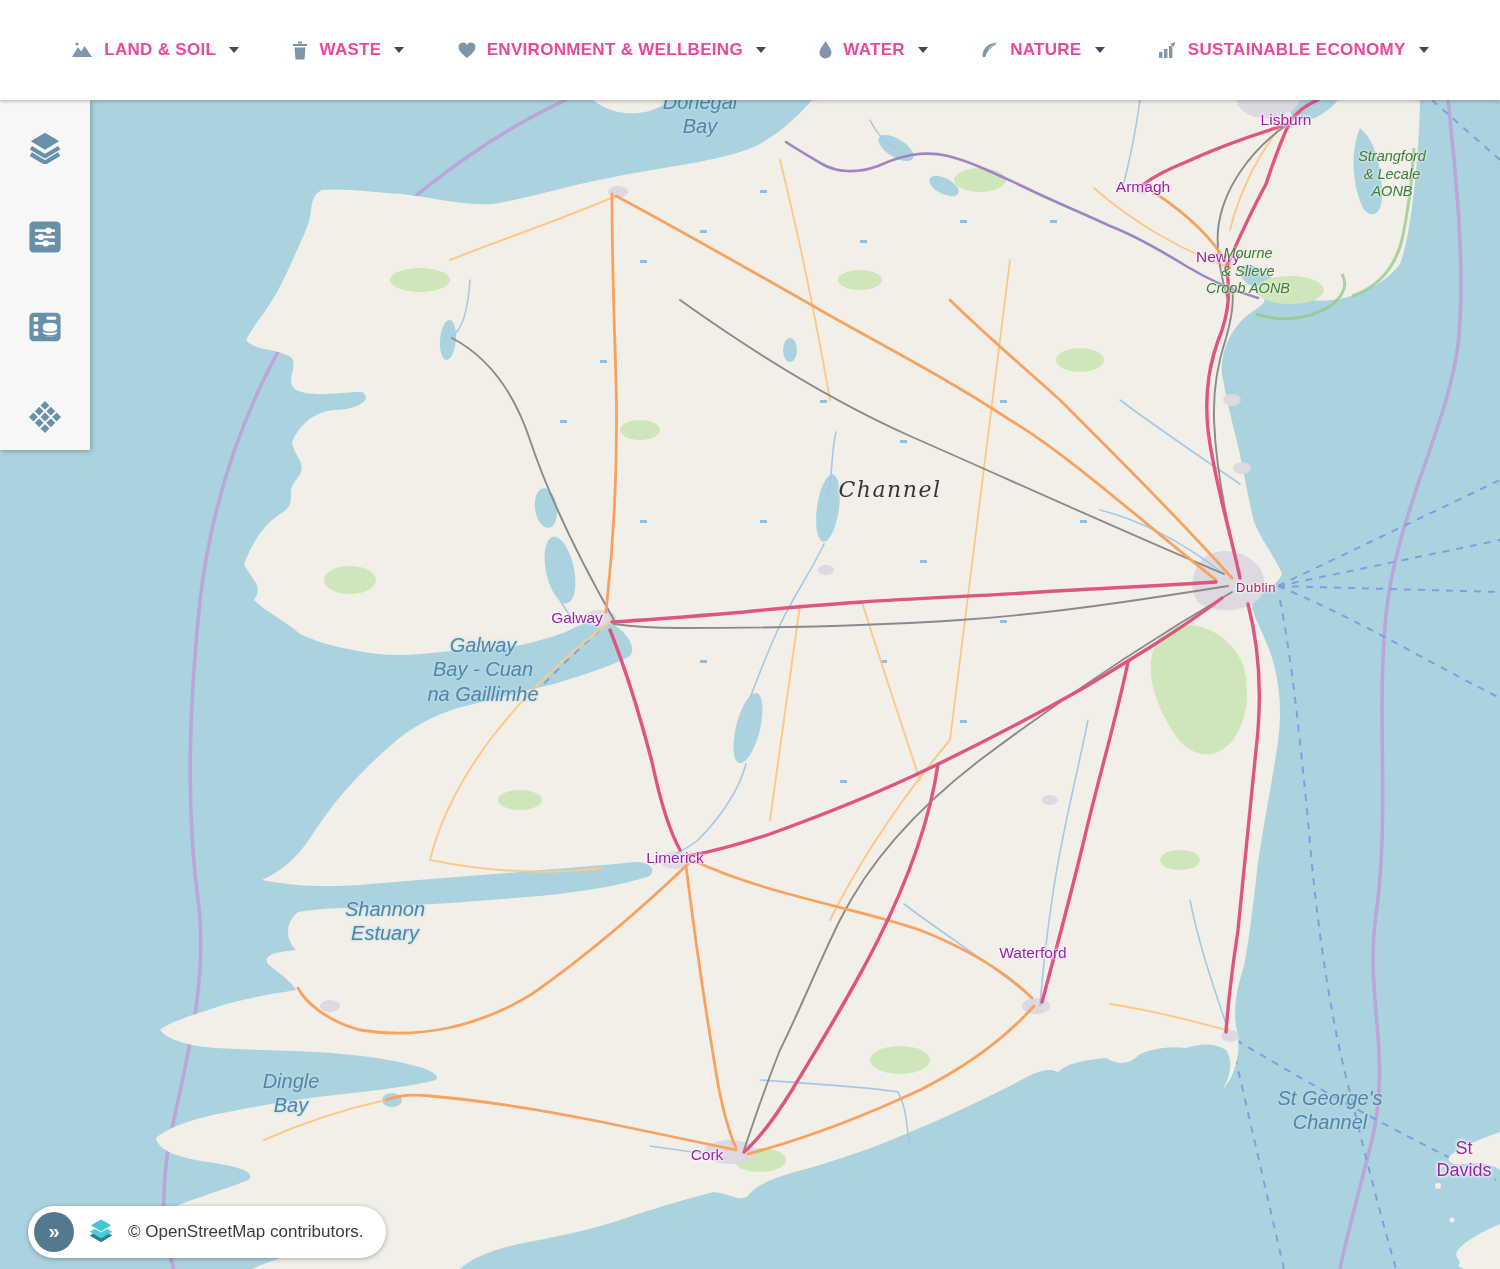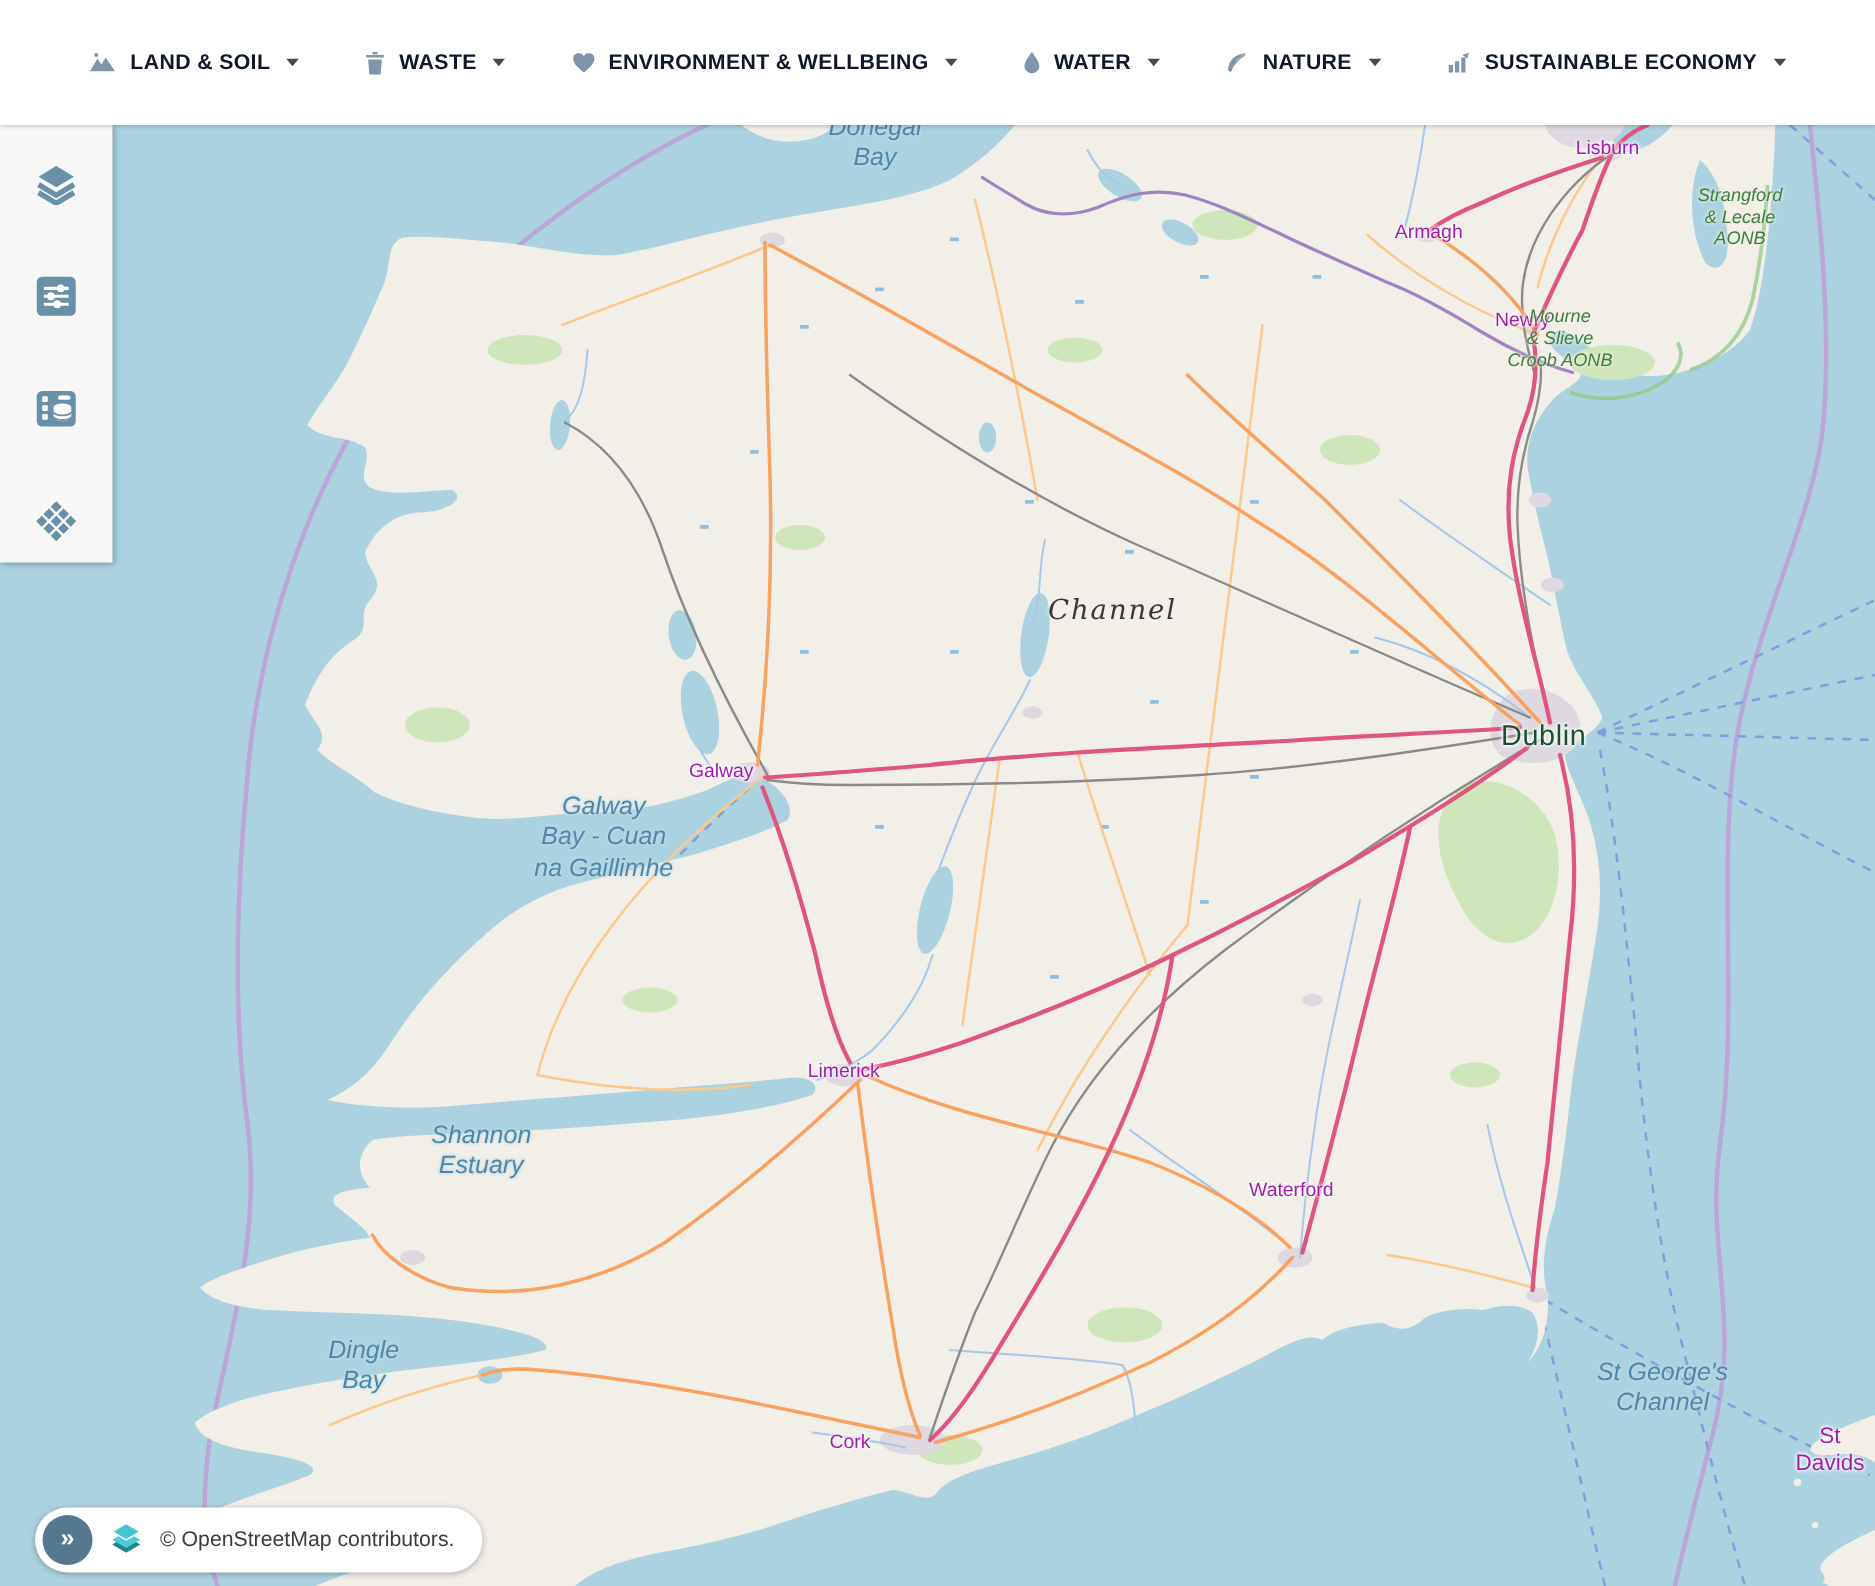--- a/index.html
+++ b/index.html
@@ -3,37 +3,37 @@
 <meta charset="utf-8">
 <style>
   html,body{margin:0;padding:0;background:#e8e8e8;}
   #app{position:relative;width:1500px;height:1269px;overflow:hidden;font-family:"Liberation Sans",sans-serif;background:var(--sea);}
 
   
   #topbar{position:absolute;top:0;left:0;width:1500px;height:100px;z-index:20;display:flex;}
   #brand{width:222px;height:100px;background:var(--teal);display:flex;align-items:center;justify-content:space-between;padding:0 14px 0 10px;box-sizing:border-box;}
   #navbar{flex:1;height:100px;background:#ffffff;display:flex;align-items:center;justify-content:space-evenly;box-shadow:0 1px 4px rgba(0,0,0,.28);padding:0 18px;}
   .nav-item{display:flex;align-items:center;gap:11px;cursor:pointer;}
-  .nav-item .lbl{font-size:17px;font-weight:700;color:#0f172a;letter-spacing:.3px;white-space:nowrap;}
+  .nav-item .lbl{font-size:17px;font-weight:700;color:#ec4899;letter-spacing:.3px;white-space:nowrap;}
   .nav-item svg{display:block;}
   .caret{width:0;height:0;border-left:5.5px solid transparent;border-right:5.5px solid transparent;border-top:6.5px solid #414b55;margin-left:2px;}
   #hamburger{background:none;border:none;cursor:pointer;padding:4px;}
   #hamburger .bar{display:block;width:34px;height:6px;background:#f2f4f4;margin:4px 0;border-radius:1px;}
   #logo-sub{color:#fff;}
 
   
   #toolpanel{position:absolute;left:0;top:100px;width:90px;height:350px;background:#f7f7f7;z-index:15;box-shadow:1px 1px 5px rgba(0,0,0,.3);display:flex;flex-direction:column;align-items:center;padding-top:26px;gap:46px;box-sizing:border-box;}
   .tool-btn{background:none;border:none;cursor:pointer;width:44px;height:44px;display:flex;align-items:center;justify-content:center;padding:0;}
 
   
   #map{position:absolute;left:0;top:100px;width:1500px;height:1169px;z-index:1;}
   #label-layer{position:absolute;left:0;top:0;width:1500px;height:1269px;z-index:5;pointer-events:none;}
   .maplabel{position:absolute;transform:translate(-50%,-50%);white-space:pre-line;text-align:center;line-height:1.22;pointer-events:none;}
   .maplabel.city{color:#a21caf;font-size:15.5px;text-shadow:0 0 3px #fff,0 0 3px #fff,0 0 4px #fff;}
-  .maplabel.city.large{font-size:23px;color:#14532d;letter-spacing:.5px;}
+  .maplabel.city.large{font-size:13px;color:#be185d;letter-spacing:.5px;margin-left:21px;}
   .maplabel.city.small{font-size:18px;}
   .maplabel.water{color:#4d88aa;font-style:italic;font-size:20px;text-shadow:0 0 3px #bfdce6,0 0 3px #bfdce6;}
   .maplabel.water.large{font-size:20px;}
   .maplabel.green{color:#3d7d3a;font-style:italic;font-size:14.5px;text-shadow:0 0 3px #f0eee6,0 0 3px #f0eee6;}
   .maplabel.country{font-family:"DejaVu Serif",serif;font-style:italic;font-size:22px;color:#383838;letter-spacing:1.5px;text-shadow:0 0 3px #f2efe9,0 0 4px #f2efe9;}
 
   
   .landp{fill:var(--land);}
   .waterp{fill:var(--sea);}
   .river{stroke:var(--river);fill:none;stroke-linecap:round;}
@@ -262,21 +262,21 @@
       <path class="road-m" d="M1282,26 C1250,36 1216,48 1186,62 C1166,70 1152,78 1144,84"></path>
     </g>
 
     <path class="bni" d="M1258,198 C1230,190 1206,178 1186,166 C1160,150 1136,136 1110,126 C1080,112 1050,100 1022,86 C996,74 972,62 948,56 C922,50 900,56 878,66 C856,74 836,72 822,64 C812,58 798,50 786,42"></path>
   </svg>
 
   <div id="label-layer">
       <span class="maplabel city large" style="left: 1235px; top: 588px;">Dublin</span>
       <span class="maplabel city" style="left: 577px; top: 618px;">Galway</span>
       <span class="maplabel city" style="left: 675px; top: 858px;">Limerick</span>
-      <span class="maplabel city" style="left: 680px; top: 1155px;">Cork</span>
+      <span class="maplabel city" style="left: 707px; top: 1155px;">Cork</span>
       <span class="maplabel city" style="left: 1033px; top: 953px;">Waterford</span>
       <span class="maplabel city" style="left: 1286px; top: 120px;">Lisburn</span>
       <span class="maplabel city" style="left: 1143px; top: 187px;">Armagh</span>
       <span class="maplabel city" style="left: 1218px; top: 257px;">Newry</span>
       <span class="maplabel city small" style="left: 1464px; top: 1160px;">St Davids</span>
       <span class="maplabel water" style="left: 700px; top: 114px;">Donegal
 Bay</span>
       <span class="maplabel water" style="left: 483px; top: 670px;">Galway
 Bay - Cuan
 na Gaillimhe</span>

